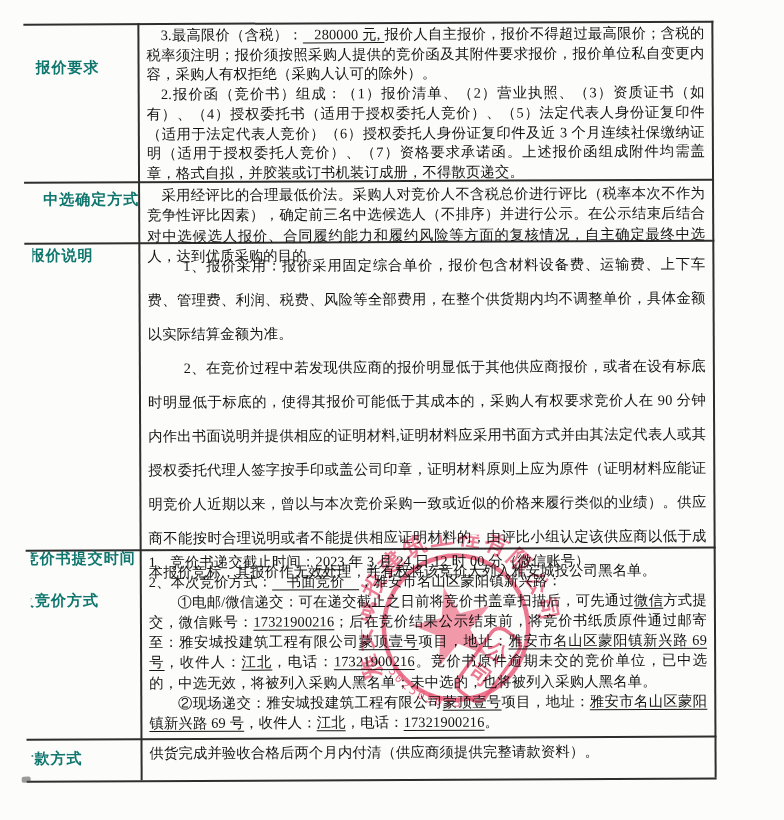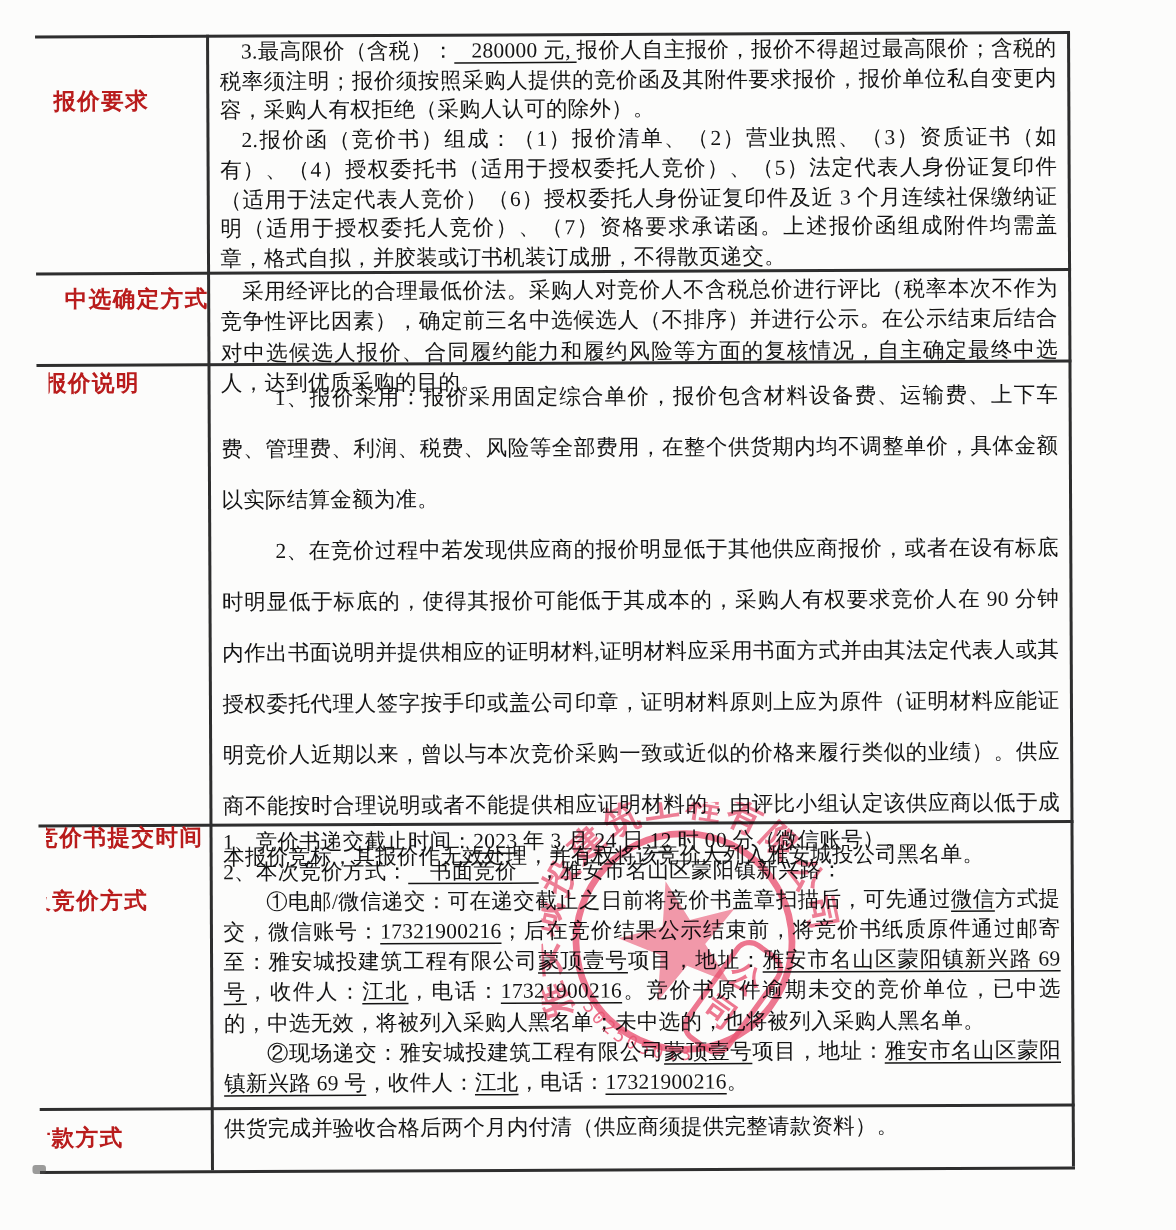--- a/index.html
+++ b/index.html
@@ -9,21 +9,21 @@
     font-family:"Liberation Serif","DejaVu Serif",serif;
     color:#141414;
   }
   .sheet{position:absolute;left:0;top:0;width:784px;height:820px;transform:rotate(-0.25deg);transform-origin:400px 400px;}
   
   .hline{position:absolute;left:25px;width:690px;height:2px;background:#2e2e2e;}
   .vline{position:absolute;width:2px;background:#2e2e2e;}
   
   .label{position:absolute;overflow:hidden;white-space:nowrap;
     font-family:"DejaVu Sans","Liberation Sans",sans-serif;
-    font-weight:bold;font-size:15px;color:#b91c1c;letter-spacing:1px;}
+    font-weight:bold;font-size:15px;color:#0f766e;letter-spacing:1px;}
   .label span{display:inline-block;}
   .clip7 span{margin-left:-7px;}
   .clip3 span{margin-left:-3px;}
   .clip12 span{margin-left:-12px;}
   .clip13 span{margin-left:-13px;}
   
   .cell{position:absolute;left:148px;width:558px;font-size:14.3px;letter-spacing:.2px;}
   .cell .para{margin:0;text-align:justify;text-align-last:left;}
   .c1{top:25px;height:153px;line-height:19.7px;}
   .c2{top:184px;height:56px;line-height:20.4px;}

